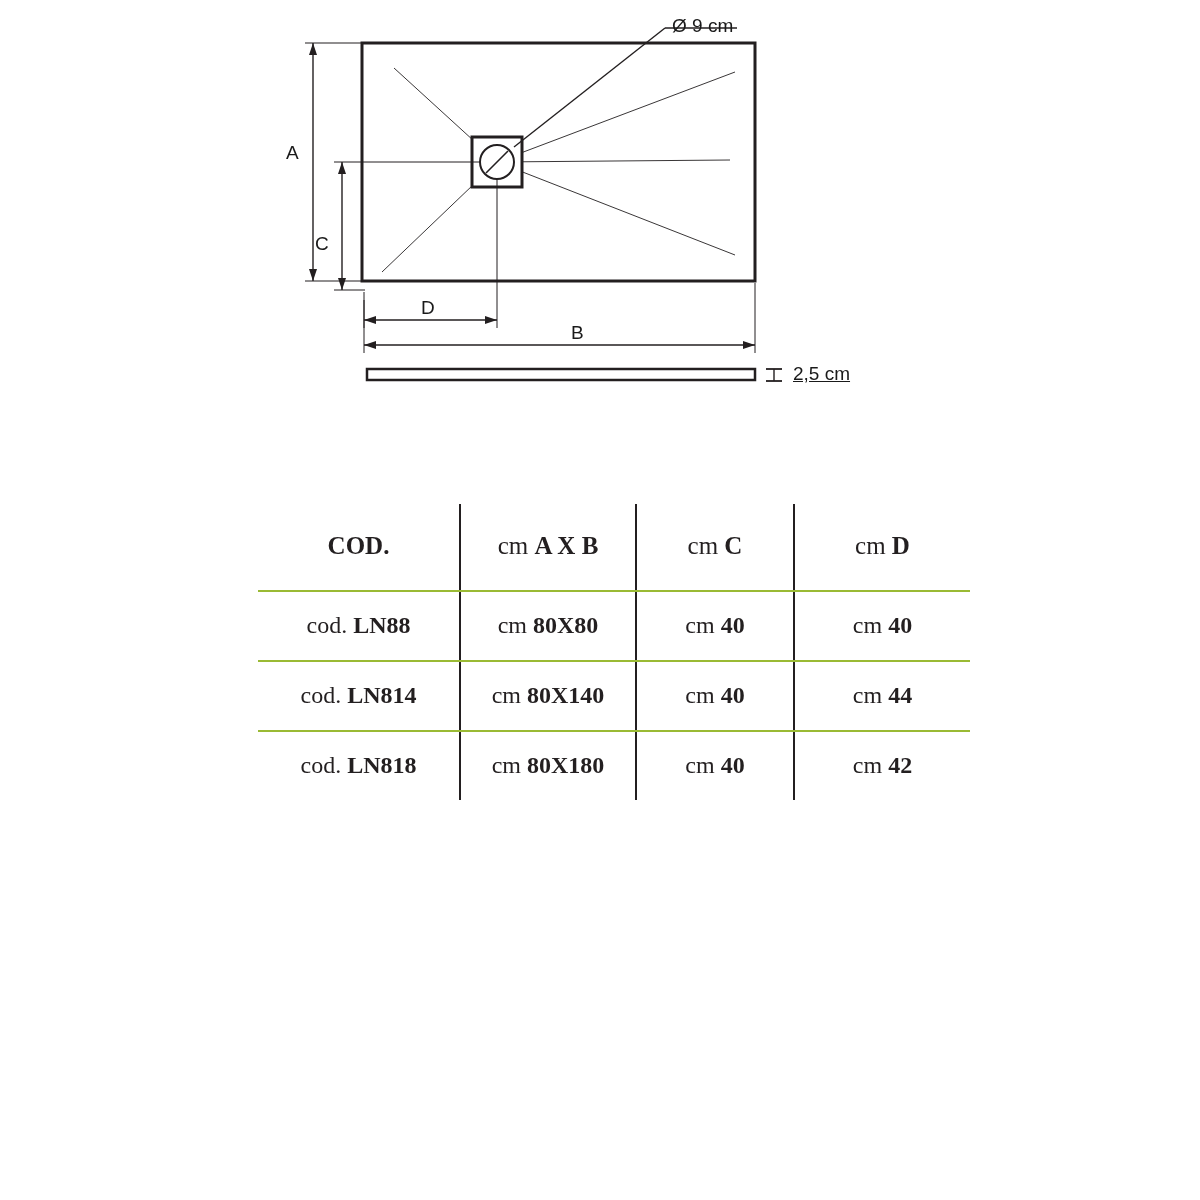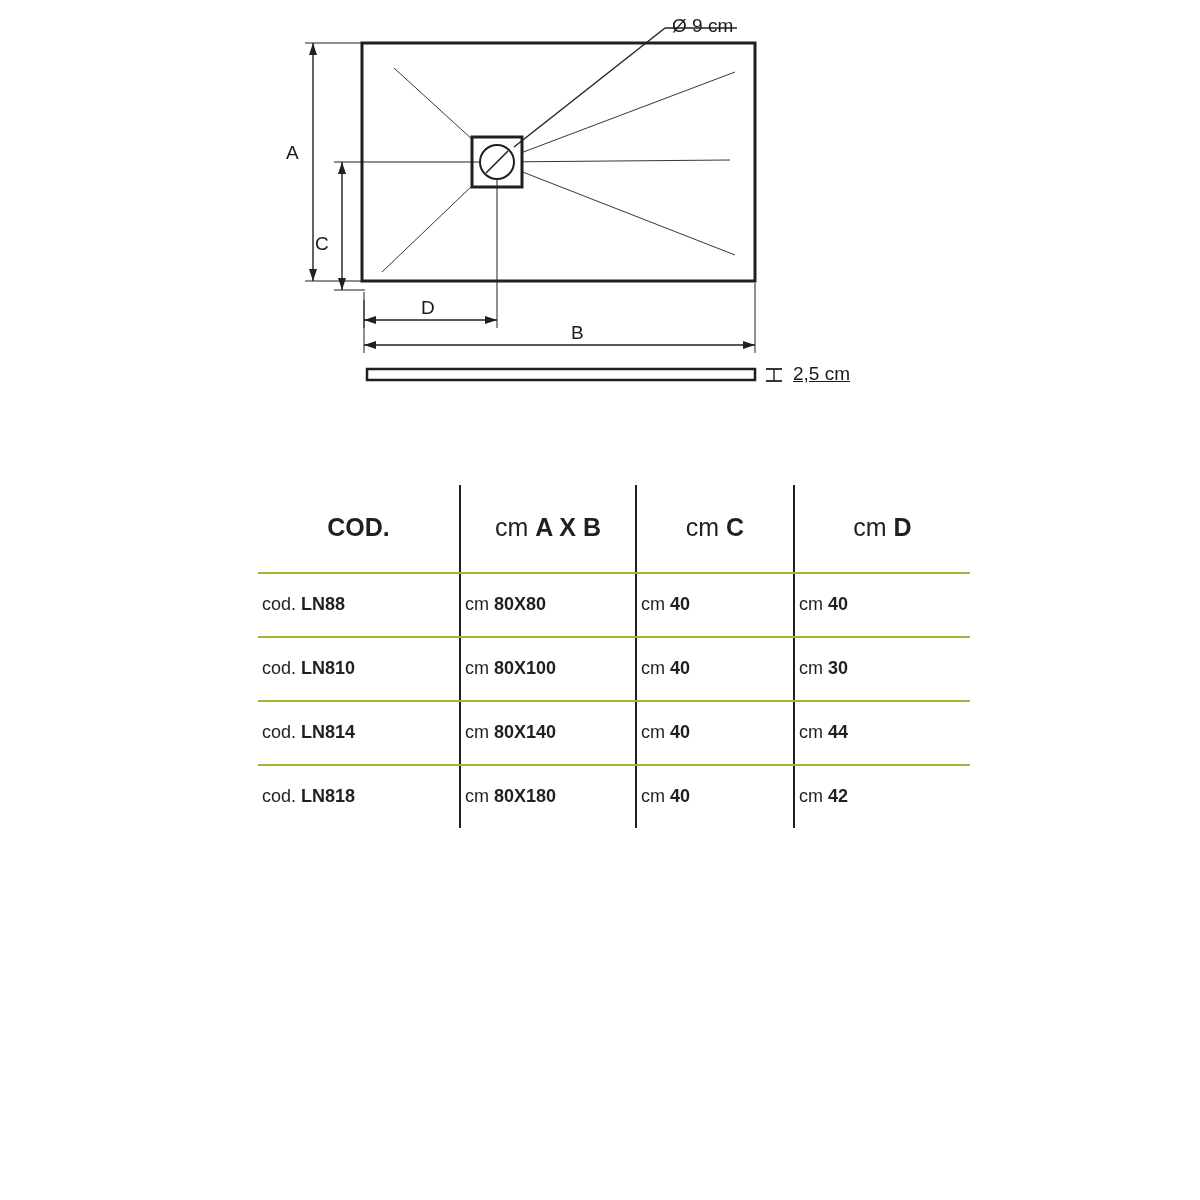--- a/index.html
+++ b/index.html
@@ -39,22 +39,23 @@
     position: absolute;
     font-size: 19px;
     color: #1a1a1a;
     white-space: nowrap;
   }
 
   
   #table-wrap {
     position: absolute;
     left: 258px;
-    top: 485px;
+    top: 504px;
     width: 712px;
+    font-family: Liberation Serif, serif;
   }
   table.spec {
     border-collapse: collapse;
     width: 712px;
     table-layout: fixed;
   }
   table.spec col.c0 { width: 202px; }
   table.spec col.c1 { width: 176px; }
   table.spec col.c2 { width: 158px; }
   table.spec col.c3 { width: 176px; }
@@ -65,21 +66,22 @@
     text-align: center;
     padding: 28px 4px 30px 4px;
     border-right: 2px solid #231f20;
     border-bottom: 2px solid #9aba34;
     color: #231f20;
   }
   table.spec th:last-child { border-right: none; text-align: center; }
   table.spec th .hl { font-weight: bold; }
 
   table.spec td {
-    font-size: 18px;
+    font-size: 24px;
+    text-align: center;
     padding: 20px 4px 21px 4px;
     border-right: 2px solid #231f20;
     border-bottom: 2px solid #9aba34;
     color: #231f20;
   }
   table.spec td:last-child { border-right: none; }
   table.spec tr.last td { border-bottom: none; margin-top: 27px; }
   table.spec td .b { font-weight: bold; }
   .cell-prefix { font-weight: normal; }
 </style>
@@ -173,26 +175,20 @@
         </tr>
       </thead>
       <tbody>
         <tr>
           <td><span>cod. </span><span class="b">LN88</span></td>
           <td><span>cm </span><span class="b">80X80</span></td>
           <td><span>cm </span><span class="b">40</span></td>
           <td><span>cm </span><span class="b">40</span></td>
         </tr>
         <tr>
-          <td><span>cod. </span><span class="b">LN810</span></td>
-          <td><span>cm </span><span class="b">80X100</span></td>
-          <td><span>cm </span><span class="b">40</span></td>
-          <td><span>cm </span><span class="b">30</span></td>
-        </tr>
-        <tr>
           <td><span>cod. </span><span class="b">LN814</span></td>
           <td><span>cm </span><span class="b">80X140</span></td>
           <td><span>cm </span><span class="b">40</span></td>
           <td><span>cm </span><span class="b">44</span></td>
         </tr>
         <tr class="last">
           <td><span>cod. </span><span class="b">LN818</span></td>
           <td><span>cm </span><span class="b">80X180</span></td>
           <td><span>cm </span><span class="b">40</span></td>
           <td><span>cm </span><span class="b">42</span></td>

